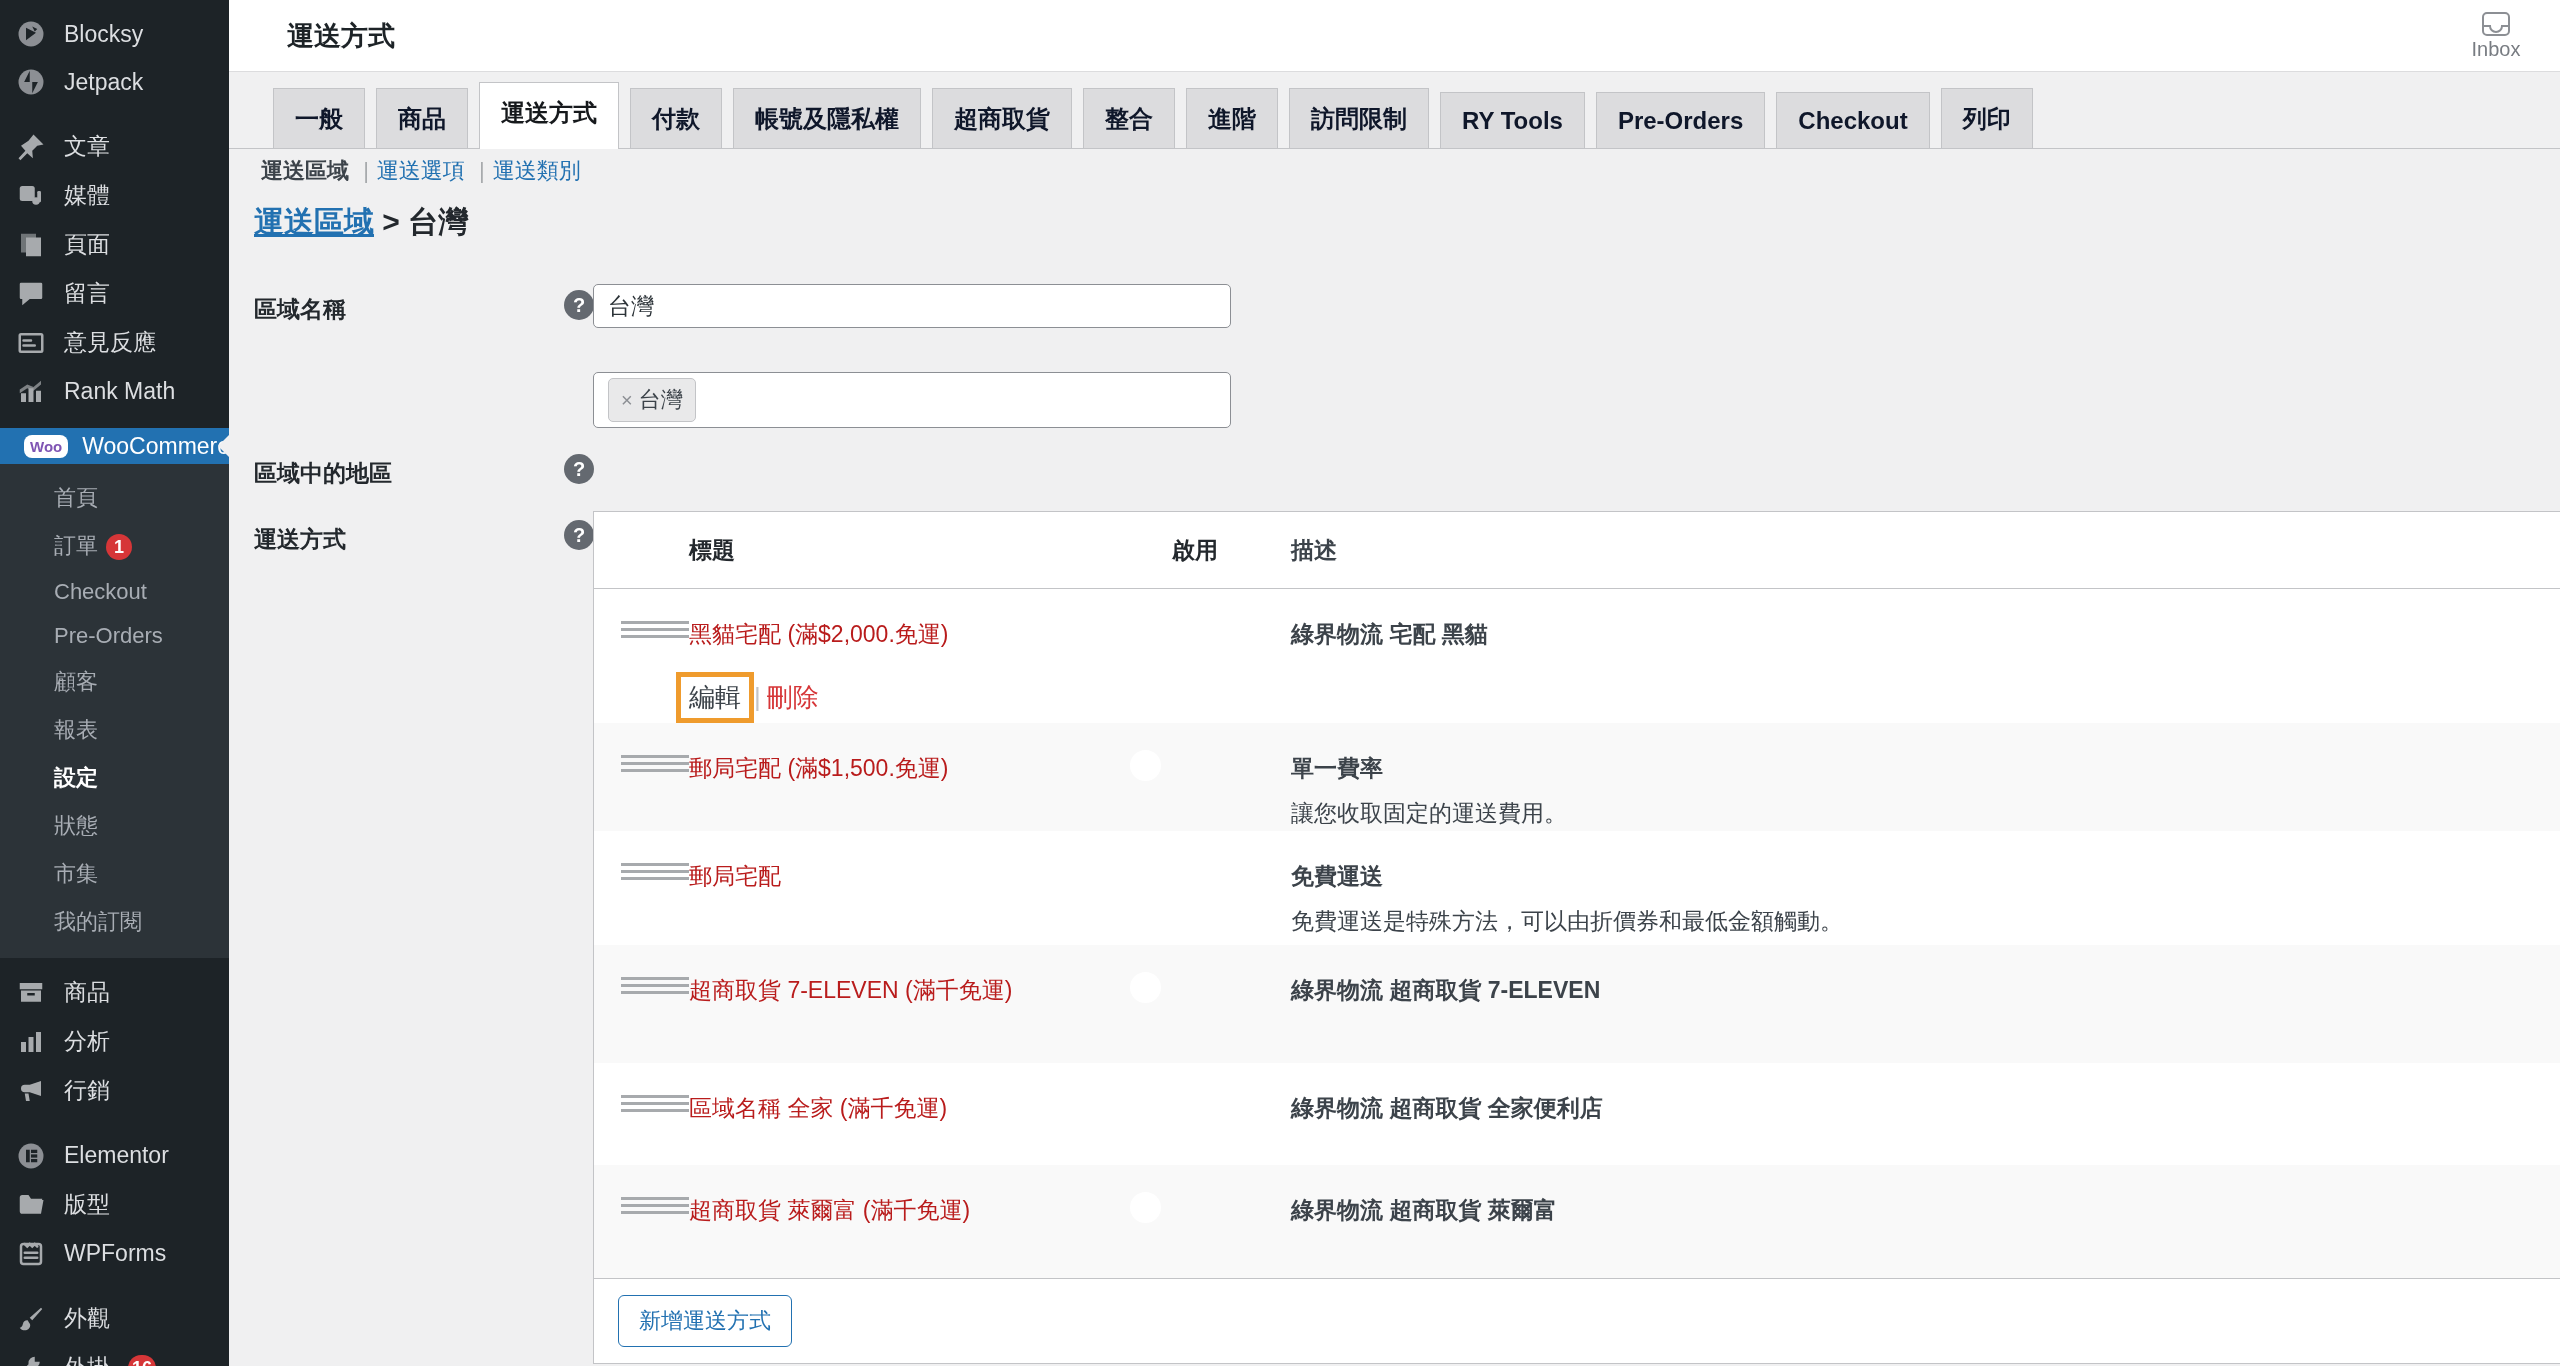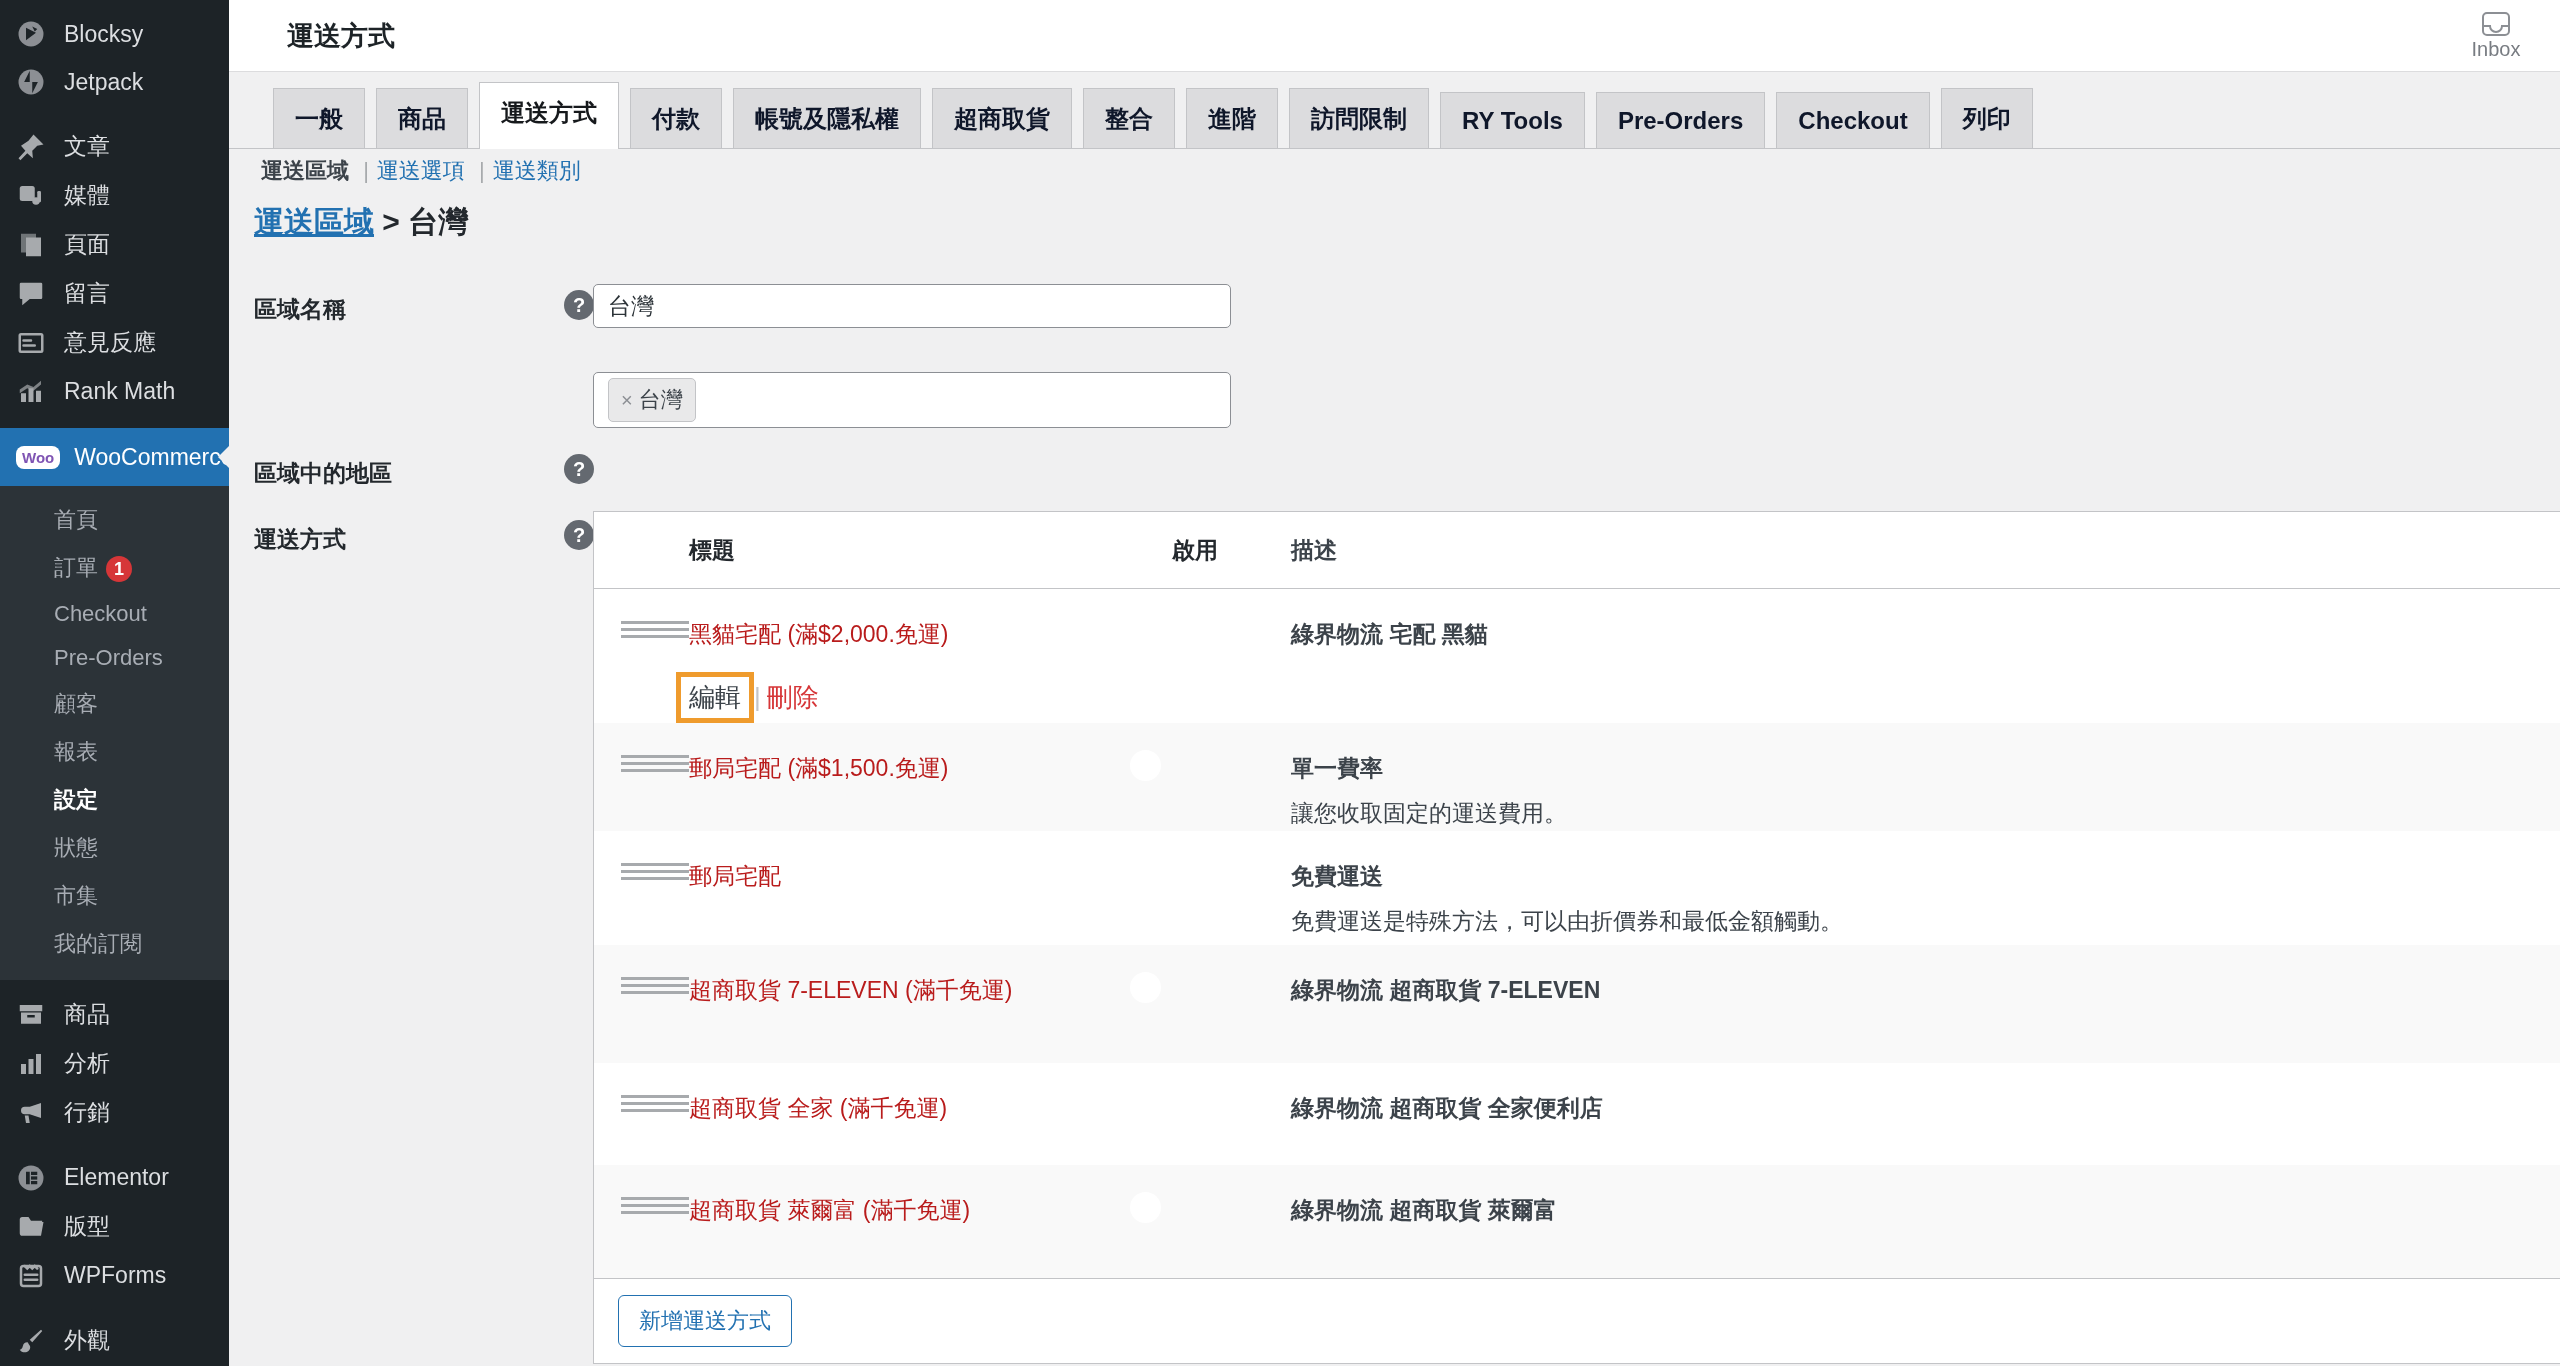--- a/index.html
+++ b/index.html
@@ -11,21 +11,21 @@
   }
   .page { position:relative; width:2560px; height:1366px; display:flex; }
 
   
   .sidebar { width:229px; flex:none; background:#1d2327; color:#dcdee1; padding-top:10px; overflow:hidden; }
   .mi { display:flex; align-items:center; gap:18px; padding:0 0 0 16px; height:48px; font-size:23px; cursor:pointer; }
   .mi .ic { width:30px; height:30px; flex:none; display:flex; align-items:center; justify-content:center; color:#a7aaad; }
   .mi .ic svg { width:30px; height:30px; }
   .core .mi { height:49px; }
   .sep { height:16px; }
-  .woo-item { display:flex; align-items:center; gap:14px; height:58px; padding-left:16px;
+  .woo-item { display:flex; align-items:center; gap:14px; height:36px; padding-left:24px;
     background:#2271b1; color:#fff; font-size:23px; position:relative; cursor:pointer; }
   .woo-badge-logo { background:#fff; color:#7f54b3; font-weight:bold; font-size:15px;
     border-radius:8px; padding:4px 6px; line-height:1; }
   .menu-arrow { position:absolute; right:0; top:50%; margin-top:-11px; width:0; height:0;
     border-top:11px solid transparent; border-bottom:11px solid transparent; border-right:11px solid #f0f0f1; }
   .submenu { background:#2c3338; padding:10px 0 12px 0; }
   .smi { display:block; padding:9px 0 9px 54px; font-size:22px; color:#a8adb4; cursor:pointer; }
   .smi .badge { margin-left:8px; }
   .smi.current { color:#fff; font-weight:bold; }
   .badge { display:inline-block; background:#d63638; color:#fff; font-size:18px; font-weight:bold;
@@ -404,21 +404,21 @@
 
         <div class="trow alt r4">
           <span class="c1"><span class="handle"><i></i><i></i><i></i></span></span>
           <span class="c2"><a class="mlink">超商取貨 7-ELEVEN (滿千免運)</a></span>
           <span class="c3"><span class="toggle"><span class="knob"></span></span></span>
           <span class="c4"><span class="desc-t">綠界物流 超商取貨 7-ELEVEN</span></span>
         </div>
 
         <div class="trow r5">
           <span class="c1"><span class="handle"><i></i><i></i><i></i></span></span>
-          <span class="c2"><a class="mlink">超商取貨 全家 (滿千免運)</a></span>
+          <span class="c2"><a class="mlink">區域名稱 全家 (滿千免運)</a></span>
           <span class="c3"><span class="toggle"><span class="knob"></span></span></span>
           <span class="c4"><span class="desc-t">綠界物流 超商取貨 全家便利店</span></span>
         </div>
 
         <div class="trow alt r6">
           <span class="c1"><span class="handle"><i></i><i></i><i></i></span></span>
           <span class="c2"><a class="mlink">超商取貨 萊爾富 (滿千免運)</a></span>
           <span class="c3"><span class="toggle"><span class="knob"></span></span></span>
           <span class="c4"><span class="desc-t">綠界物流 超商取貨 萊爾富</span></span>
         </div>

